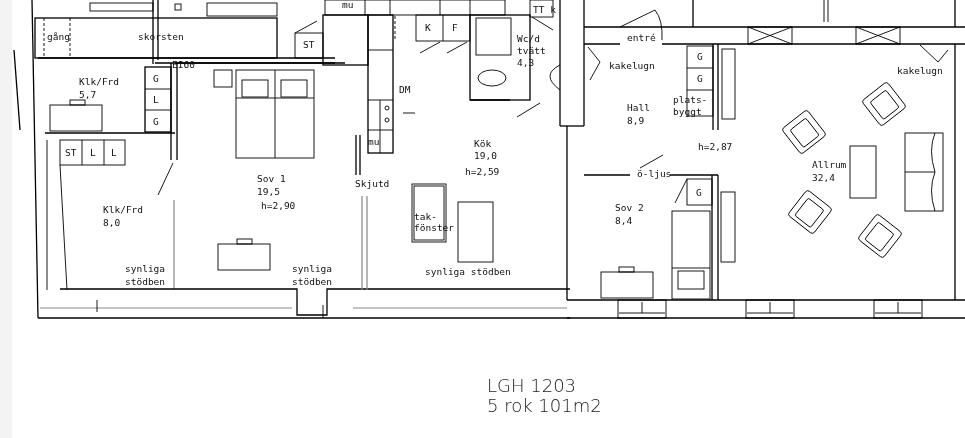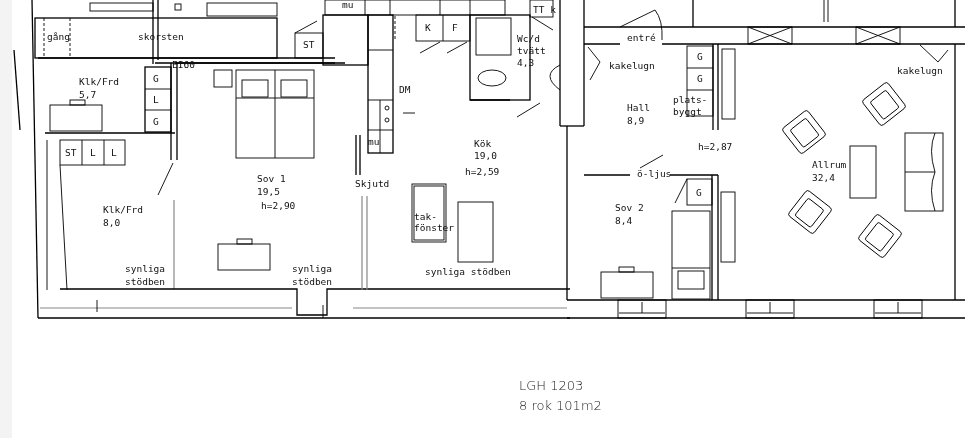--- a/index.html
+++ b/index.html
@@ -3,21 +3,21 @@
 <meta charset="utf-8">
 <style>
   html, body { margin:0; padding:0; background:#ffffff; }
   body { width:965px; height:438px; overflow:hidden; position:relative; font-family:"DejaVu Sans", sans-serif; }
   .leftstrip { position:absolute; left:0; top:0; width:12px; height:438px; background:#f3f3f3; }
   svg { position:absolute; left:0; top:0; }
   .w { stroke:#000; stroke-width:1.3; fill:none; }
   .t { stroke:#000; stroke-width:0.9; fill:none; }
   .g { stroke:#888; stroke-width:1.2; fill:none; }
   .lbl { font-family:"DejaVu Sans Mono", monospace; font-size:9.5px; fill:#111; }
-  .title { position:absolute; left:487px; top:376px; font-family:"DejaVu Sans", sans-serif; font-size:13px; color:#222; line-height:20px; font-weight:300;margin-left:32px; }
+  .title { position:absolute; left:487px; top:376px; font-family:"DejaVu Sans", sans-serif; font-size:18px; color:#222; line-height:20px; font-weight:300; }
 </style>
 </head>
 <body>
 
 <div class="leftstrip"></div>
 
 <svg width="965" height="438" viewBox="0 0 965 438">
 
   <line class="w" x1="32" y1="0" x2="38" y2="318"></line>
   <line class="w" x1="14" y1="50" x2="20" y2="130"></line>
@@ -235,14 +235,14 @@
   <text class="lbl" x="425" y="31">K</text>
   <text class="lbl" x="452" y="31">F</text>
   <text class="lbl" x="533" y="13">TT k</text>
   <text class="lbl" x="697" y="60">G</text>
   <text class="lbl" x="697" y="82">G</text>
   <text class="lbl" x="696" y="196">G</text>
 </svg>
 
 <div class="title">
   <div>LGH 1203</div>
-  <div>8 rok 101m2</div>
+  <div>5 rok 101m2</div>
 </div>
 
 </body></html>

